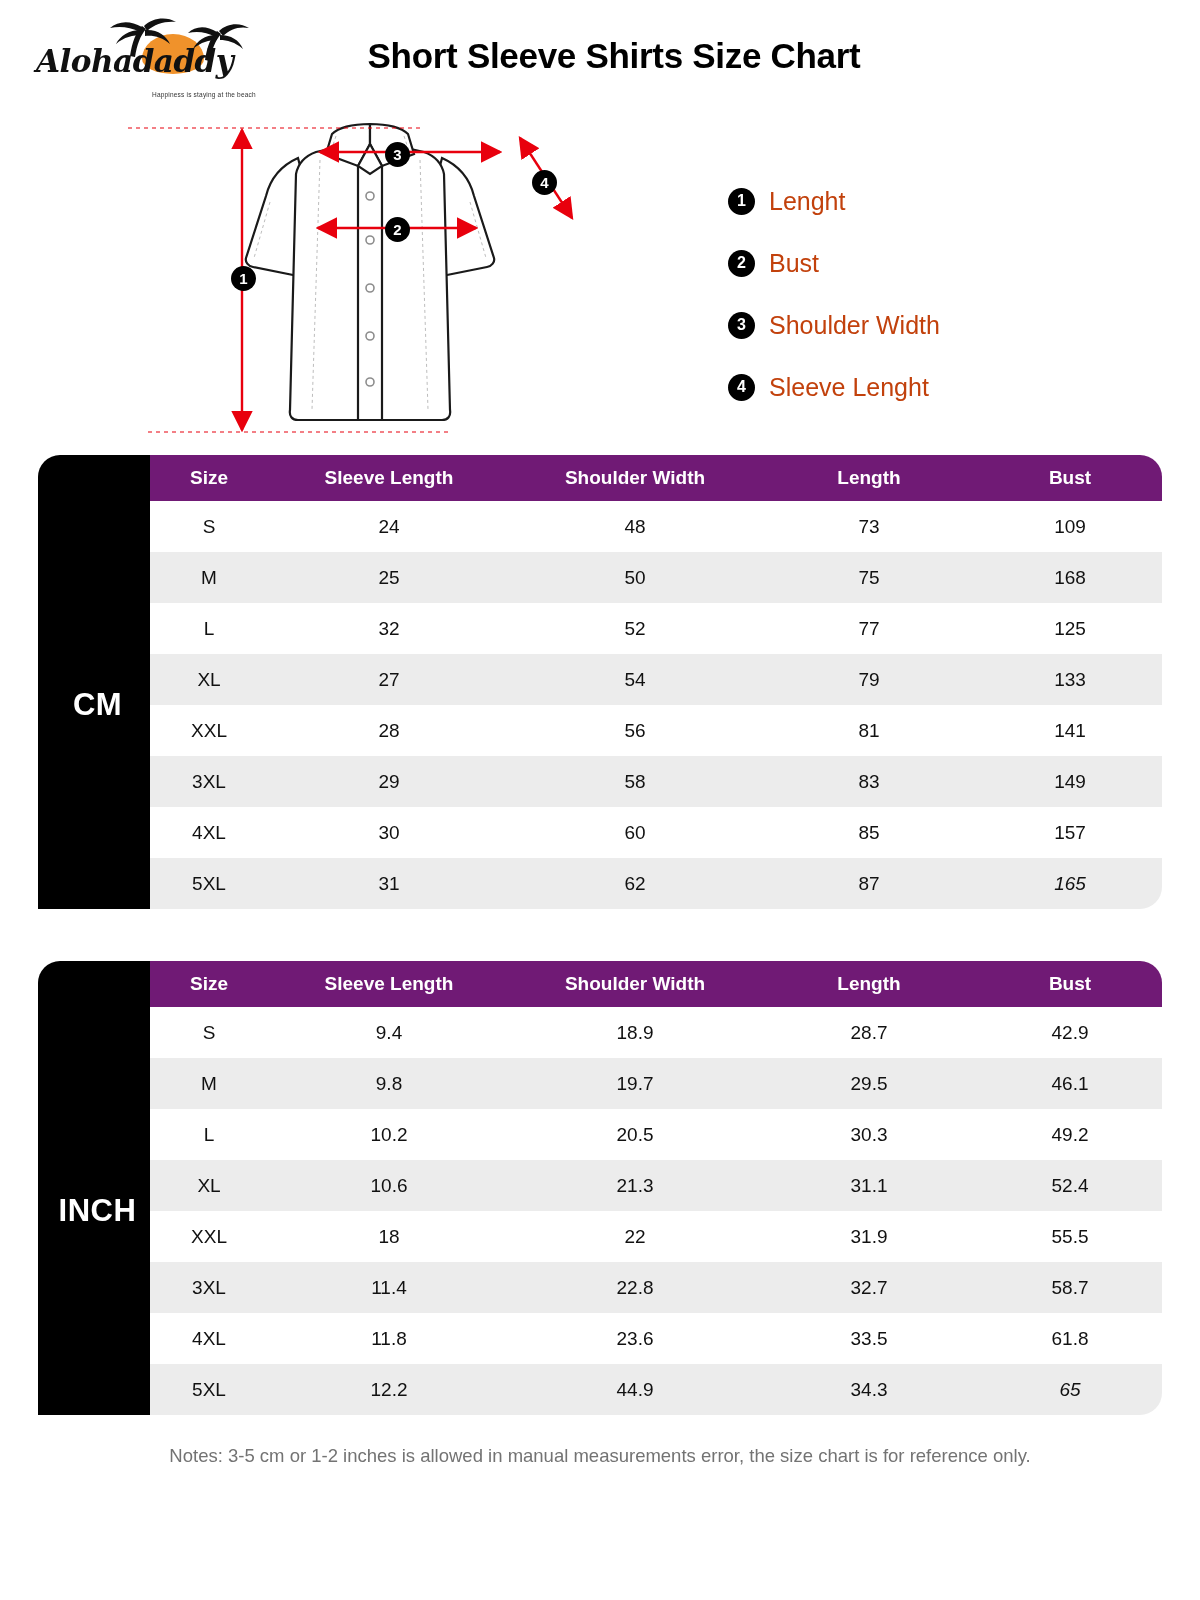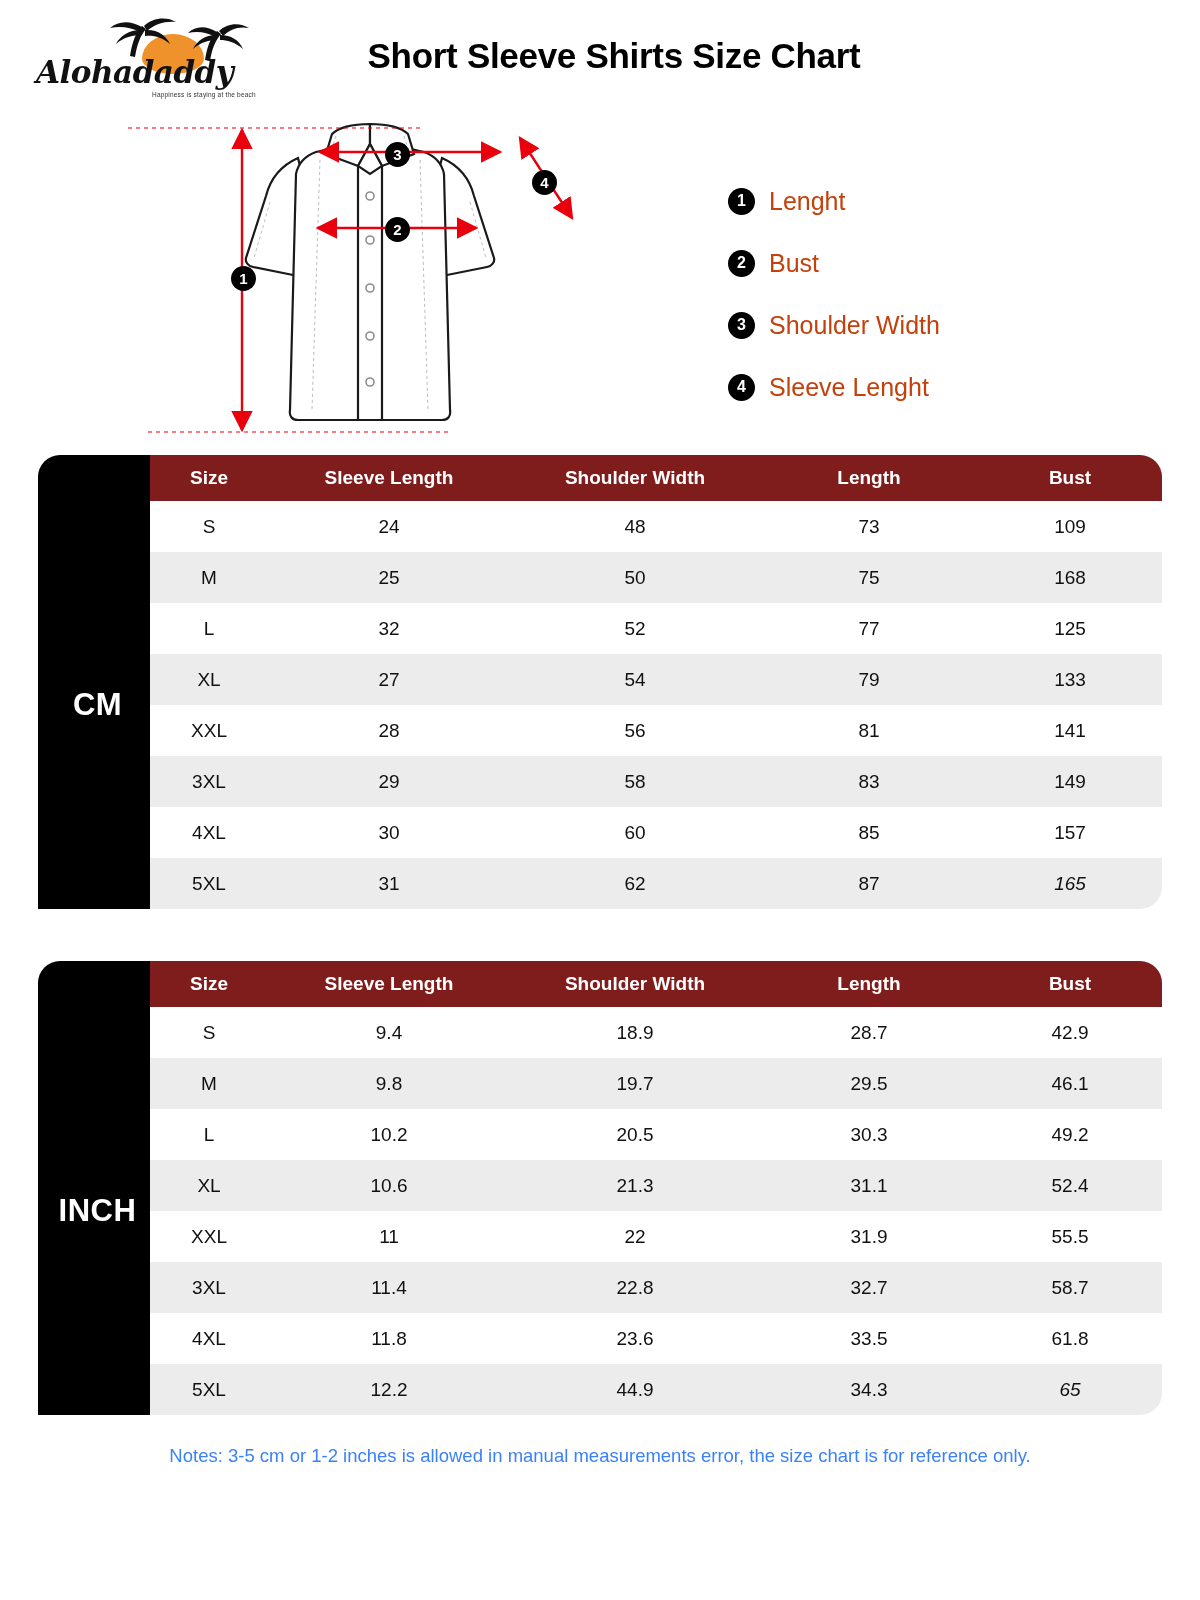--- a/index.html
+++ b/index.html
@@ -27,21 +27,21 @@
   .logo {
     position: absolute;
     left: 34px;
     top: 16px;
     width: 240px;
     height: 90px;
   }
   .logo-word {
     position: absolute;
     left: 2px;
-    top: 38px;
+    top: 27px;
     font-family: "DejaVu Serif", serif;
     font-weight: bold;
     font-style: italic;
     font-size: 31px;
     letter-spacing: -0.5px;
     color: #111;
   }
   .logo-sub {
     position: absolute;
     left: 118px;
@@ -143,21 +143,21 @@
     width: 112px;
     background: #000;
     color: #fff;
     font-size: 31px;
     font-weight: bold;
     text-align: center;
     vertical-align: middle;
     letter-spacing: 0.5px;
   }
   thead th {
-    background: #7f1d1d;
+    background: #701a75;
     color: #fff;
     height: 46px;
     font-size: 19px;
     font-weight: bold;
     text-align: center;
   }
   thead th.unit-head {
     background: #000;
   }
   tbody td {
@@ -177,21 +177,21 @@
   .round-tr { border-top-right-radius: 22px; }
   .round-br { border-bottom-right-radius: 22px; font-style: italic; }
   .round-tl { border-top-left-radius: 22px; }
 
   .spacer-tables { height: 52px; }
 
   .notes {
     margin-top: 30px;
     text-align: center;
     font-size: 18.5px;
-    color: #3b82f6;
+    color: #737373;
   }
 </style>
 </head>
 <body>
 
 <div class="page">
 
   <div class="header">
 
     <div class="logo">
@@ -419,21 +419,21 @@
         </tr>
         <tr class="alt">
           <td>XL</td>
           <td>10.6</td>
           <td>21.3</td>
           <td>31.1</td>
           <td>52.4</td>
         </tr>
         <tr>
           <td>XXL</td>
-          <td>11</td>
+          <td>18</td>
           <td>22</td>
           <td>31.9</td>
           <td>55.5</td>
         </tr>
         <tr class="alt">
           <td>3XL</td>
           <td>11.4</td>
           <td>22.8</td>
           <td>32.7</td>
           <td>58.7</td>

